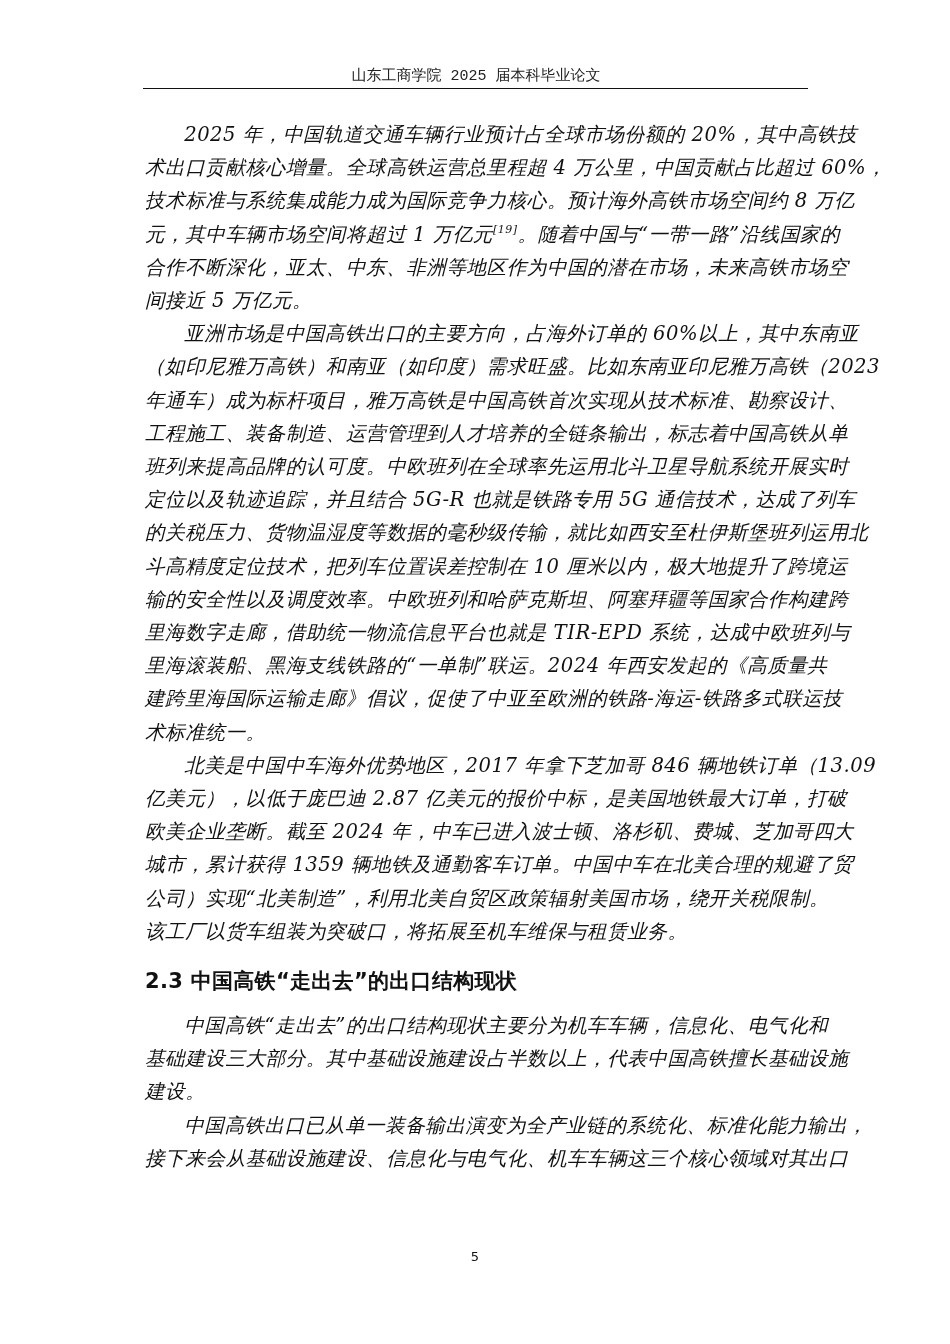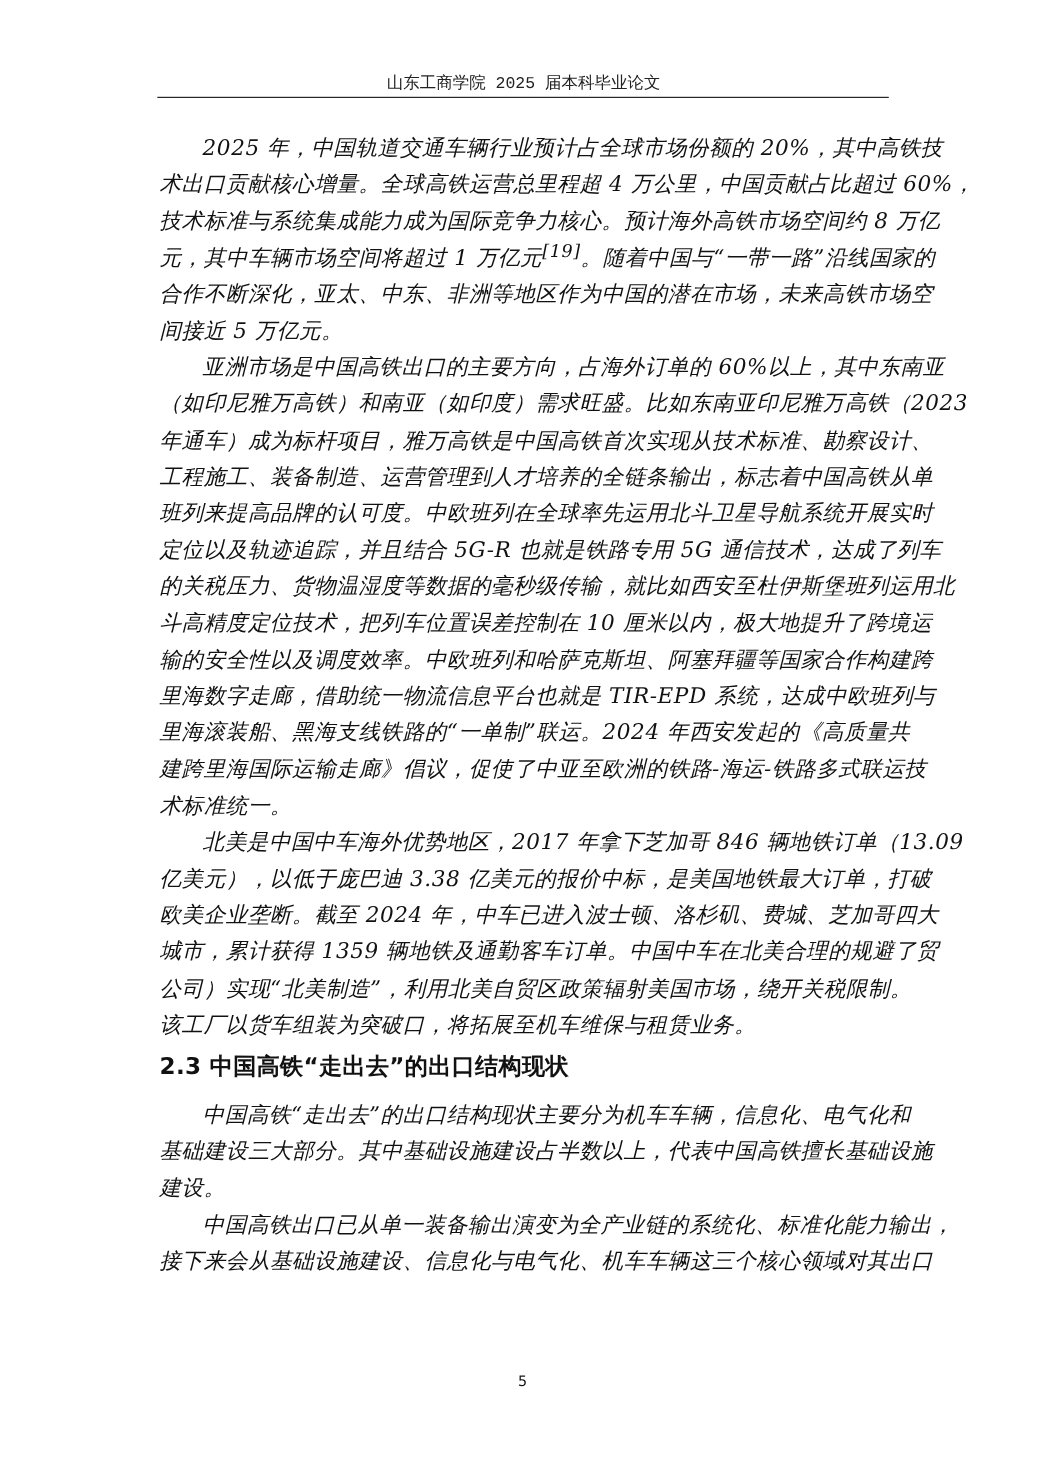--- a/index.html
+++ b/index.html
@@ -8,23 +8,23 @@
   .page-header { position: absolute; top: 66px; left: 145px; width: 662px; text-align: center;
          font-size: 15px; color: #222; font-family: Liberation Mono, monospace; }
   .header-rule { position: absolute; top: 88px; left: 143px; width: 665px; height: 0;
          border-top: 1.6px solid #111; }
   .content { position: absolute; top: 118px; left: 145px; width: 662px; }
   .para { margin: 0; font-size: 19.6px; line-height: 33.2px; text-indent: 2em;
           text-align: justify; letter-spacing: 0.5px; }
   .line { display: block; text-indent: 0; white-space: nowrap; text-align-last: justify; font-style: italic; }
   .line.first { padding-left: 2em; }
   .line.last { text-align-last: left; }
-  .section-heading { margin: 6px 0 13px 0; font-size: 21px; font-weight: bold; line-height: 30px;
+  .section-heading { margin: 18px 0 13px 0; font-size: 21px; font-weight: bold; line-height: 30px;
           font-family: "DejaVu Sans", "Liberation Sans", sans-serif; letter-spacing: 0.3px; }
-  sup { font-size: 16px; vertical-align: super; line-height: 0; }
+  sup { font-size: 11px; vertical-align: super; line-height: 0; }
   .page-number { position: absolute; top: 1249px; left: 0; width: 950px; text-align: center;
           font-size: 13px; font-family: "DejaVu Sans", sans-serif; color: #111; }
 </style>
 </head>
 <body>
 
 <div class="page-header">山东工商学院 2025 届本科毕业论文</div>
 <div class="header-rule"></div>
 
 <div class="content">
@@ -52,21 +52,21 @@
     <span class="line">斗高精度定位技术，把列车位置误差控制在 10 厘米以内，极大地提升了跨境运</span>
     <span class="line">输的安全性以及调度效率。中欧班列和哈萨克斯坦、阿塞拜疆等国家合作构建跨</span>
     <span class="line">里海数字走廊，借助统一物流信息平台也就是 TIR-EPD 系统，达成中欧班列与</span>
     <span class="line">里海滚装船、黑海支线铁路的“一单制”联运。2024 年西安发起的《高质量共</span>
     <span class="line">建跨里海国际运输走廊》倡议，促使了中亚至欧洲的铁路-海运-铁路多式联运技</span>
     <span class="line last">术标准统一。</span>
   </p>
 
   <p class="para">
     <span class="line first">北美是中国中车海外优势地区，2017 年拿下芝加哥 846 辆地铁订单（13.09</span>
-    <span class="line">亿美元），以低于庞巴迪 3.38 亿美元的报价中标，是美国地铁最大订单，打破</span>
+    <span class="line">亿美元），以低于庞巴迪 2.87 亿美元的报价中标，是美国地铁最大订单，打破</span>
     <span class="line">欧美企业垄断。截至 2024 年，中车已进入波士顿、洛杉矶、费城、芝加哥四大</span>
     <span class="line">城市，累计获得 1359 辆地铁及通勤客车订单。中国中车在北美合理的规避了贸</span>
     <span class="line">公司）实现“北美制造”，利用北美自贸区政策辐射美国市场，绕开关税限制。</span>
     <span class="line last">该工厂以货车组装为突破口，将拓展至机车维保与租赁业务。</span>
   </p>
 
   <h2 class="section-heading">2.3 中国高铁“走出去”的出口结构现状</h2>
 
   <p class="para">
     <span class="line first">中国高铁“走出去”的出口结构现状主要分为机车车辆，信息化、电气化和</span>

